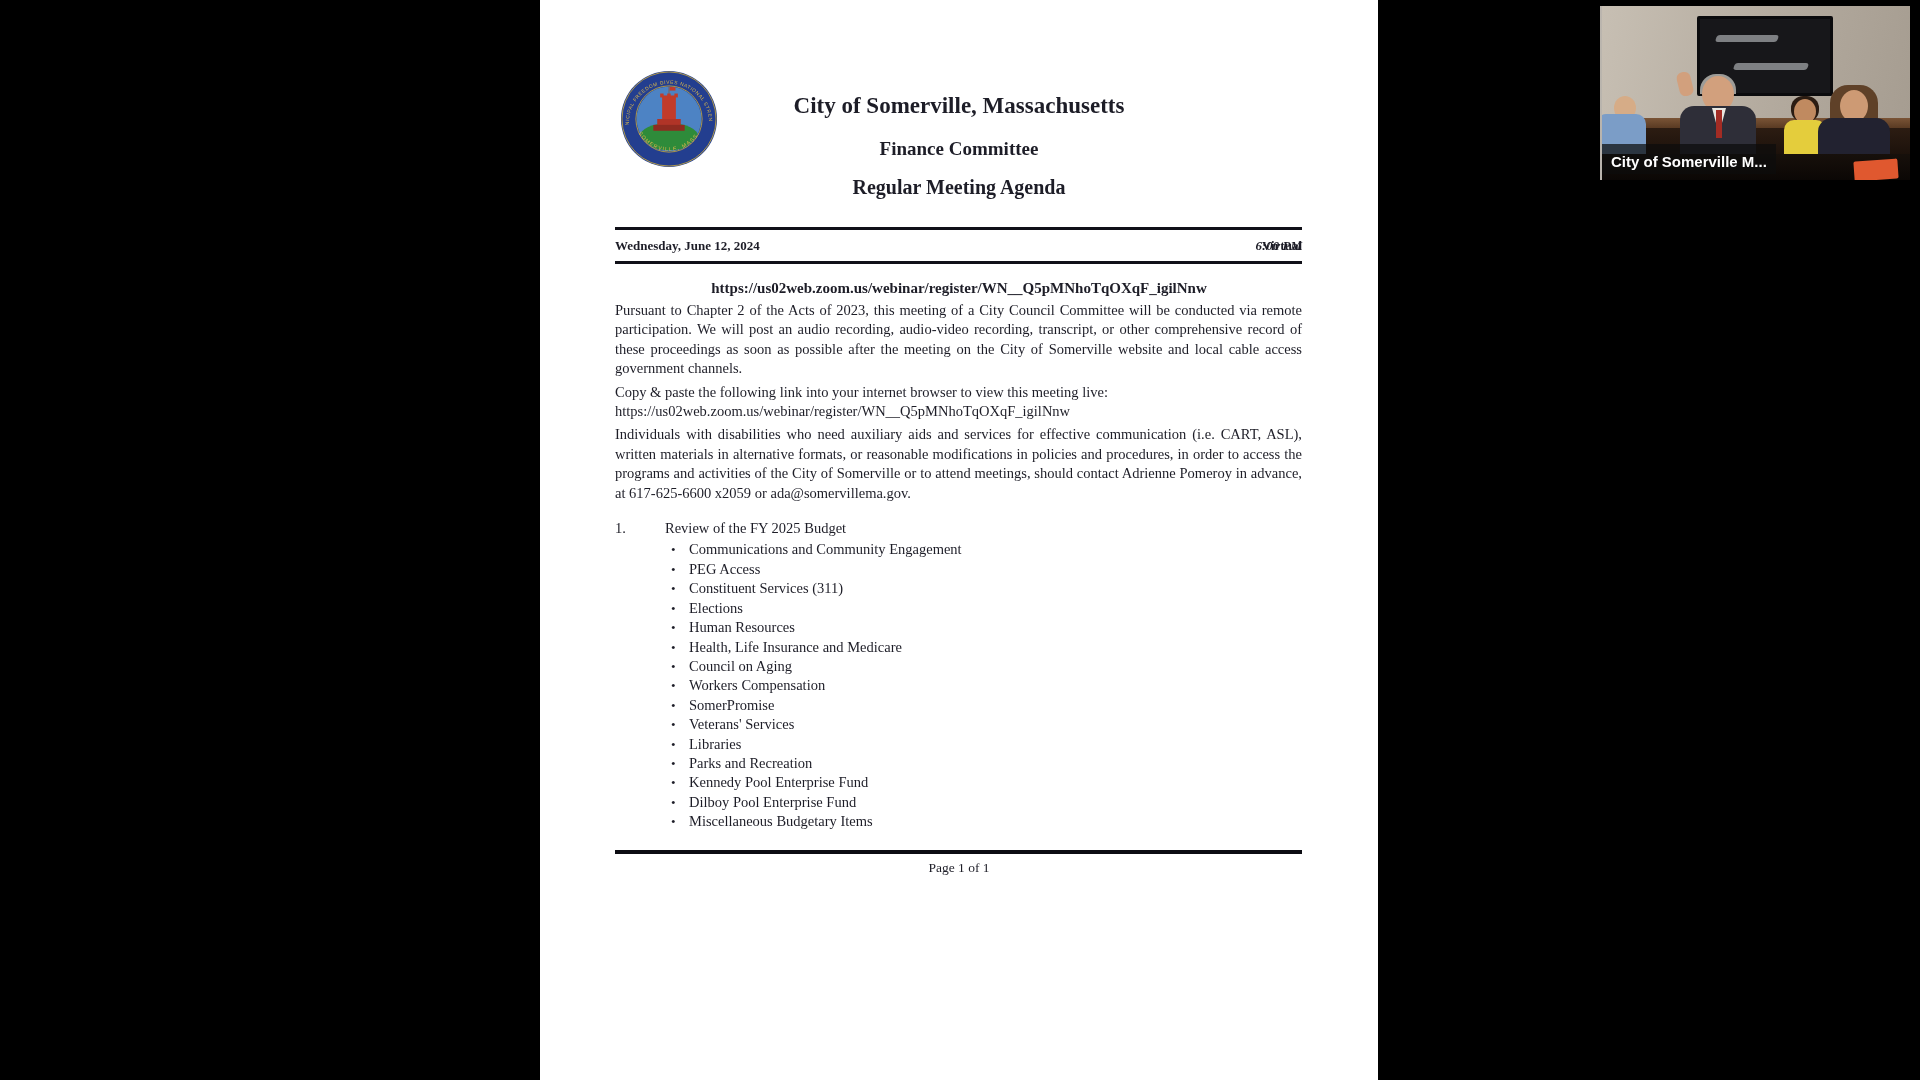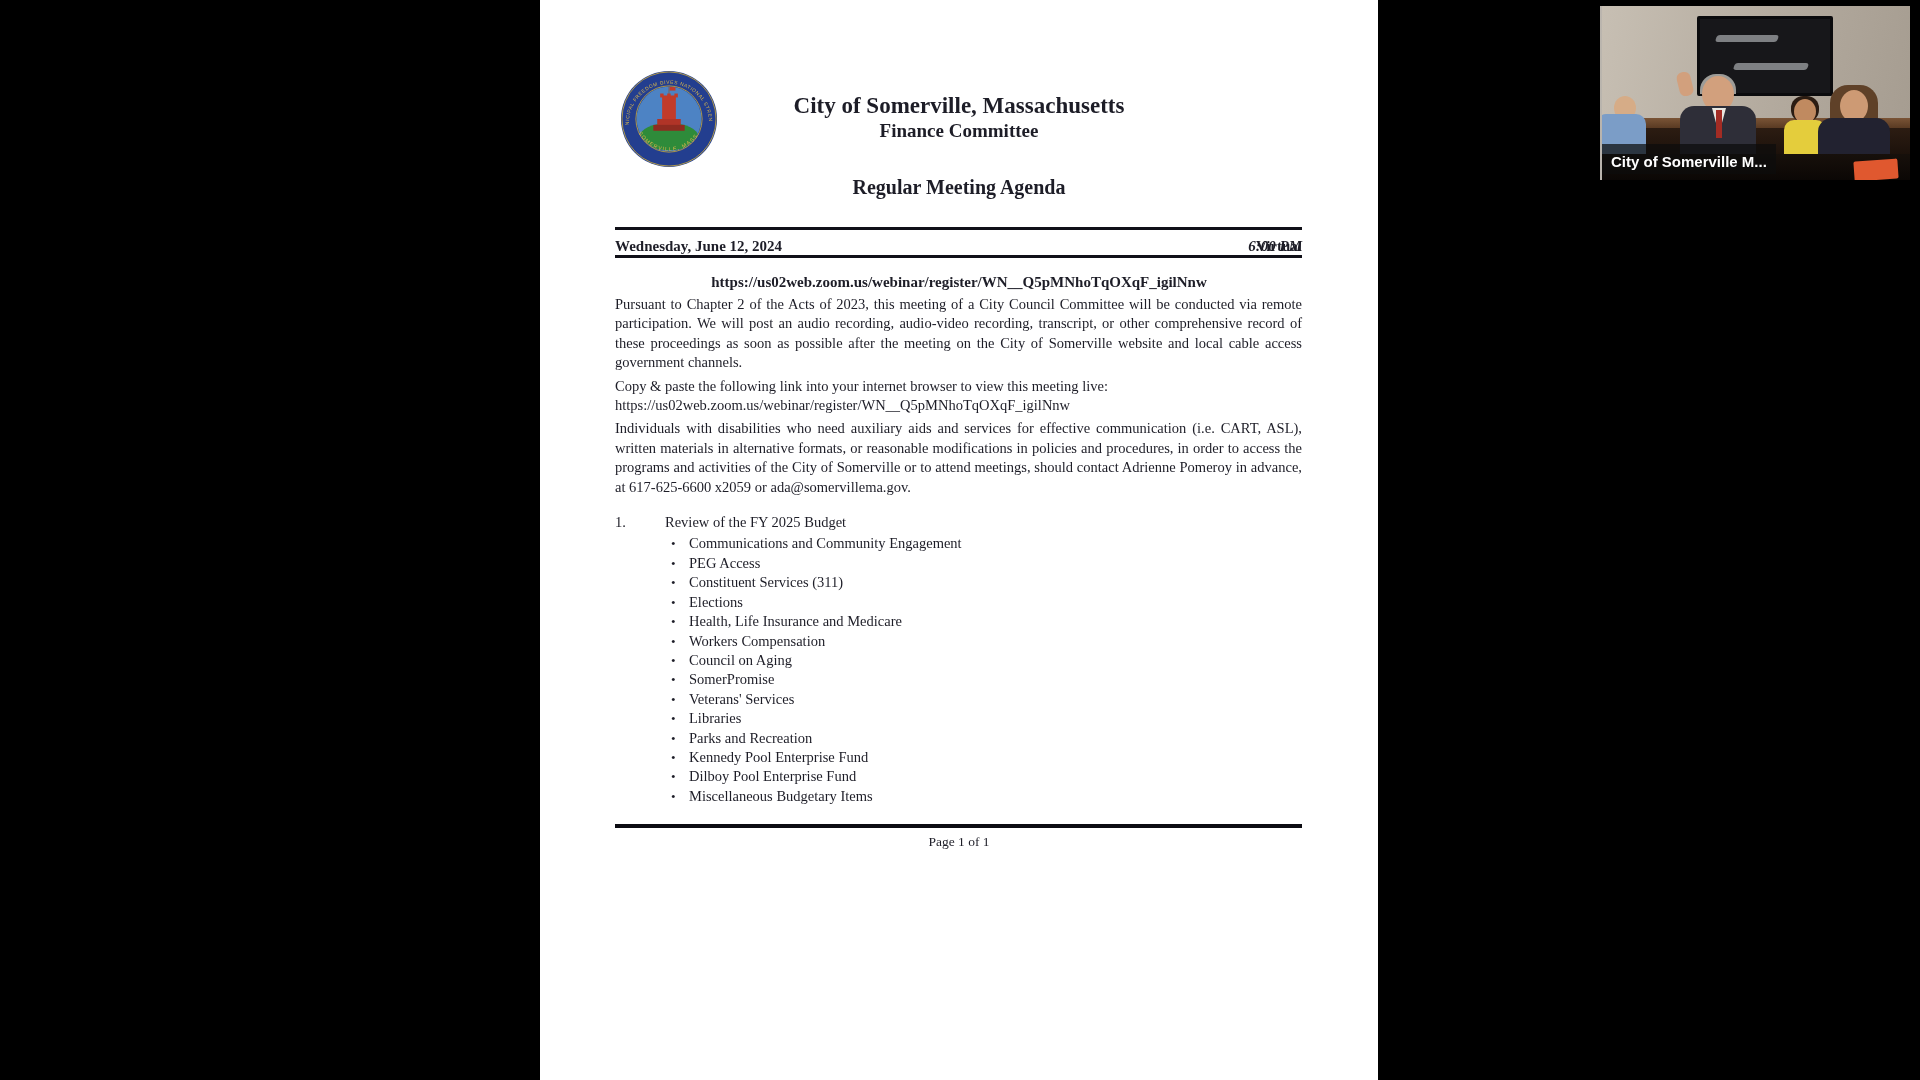--- a/index.html
+++ b/index.html
@@ -10,26 +10,26 @@
 
   
   .page{
     position:absolute;left:540px;top:0;width:838px;height:1080px;
     background:#ffffff;color:#1d1d27;box-sizing:border-box;
   }
   .header{position:relative;height:227px;}
   .seal{position:absolute;left:80px;top:70px;width:98px;height:98px;}
   .title-line{position:absolute;width:100%;text-align:center;font-weight:bold;}
   .doc-title{top:93px;font-size:23px;}
-  .doc-subtitle{top:120px;font-size:19px;}
+  .doc-subtitle{top:138px;font-size:19px;}
   .doc-type{top:176px;font-size:20px;}
 
   .rule{margin:0 76px 0 75px;border:0;border-top:3px solid #101018;}
-  .meta-row{position:relative;height:25px;margin:0 76px 0 75px;
-            font-size:15px;font-weight:bold;padding-top:8px;box-sizing:border-box;}
+  .meta-row{position:relative;height:31px;margin:0 76px 0 75px;
+            font-size:13px;font-weight:bold;padding-top:8px;box-sizing:border-box;}
   .meta-left{position:absolute;left:0;top:8px;}
   .meta-center{display:block;text-align:right;font-style:italic;}
   .meta-right{position:absolute;right:0;top:8px;}
 
   .url-line{margin-top:16px;text-align:center;font-weight:bold;font-size:15px;}
   .posted-line{margin-top:15px;text-align:center;font-size:14.5px;}
 
   .body-para{margin:4px 76px 0 75px;font-size:14.5px;line-height:19.4px;text-align:justify;}
   .para-copy{margin-top:4px;text-align:left;}
   .roll-call{margin:14px 76px 0 75px;font-size:15px;font-weight:bold;}
@@ -163,23 +163,24 @@
   <div class="agenda-item">
     <span class="num">1.</span>
     <span>Review of the FY 2025 Budget</span>
   </div>
 
   <ul class="agenda-subs">
     <li>Communications and Community Engagement</li>
     <li>PEG Access</li>
     <li>Constituent Services (311)</li>
     <li>Elections</li>
+    <li>Human Resources</li>
     <li>Health, Life Insurance and Medicare</li>
+    <li>Council on Aging</li>
     <li>Workers Compensation</li>
-    <li>Council on Aging</li>
     <li>SomerPromise</li>
     <li>Veterans' Services</li>
     <li>Libraries</li>
     <li>Parks and Recreation</li>
     <li>Kennedy Pool Enterprise Fund</li>
     <li>Dilboy Pool Enterprise Fund</li>
     <li>Miscellaneous Budgetary Items</li>
   </ul>
 
   <hr class="footer-rule">

